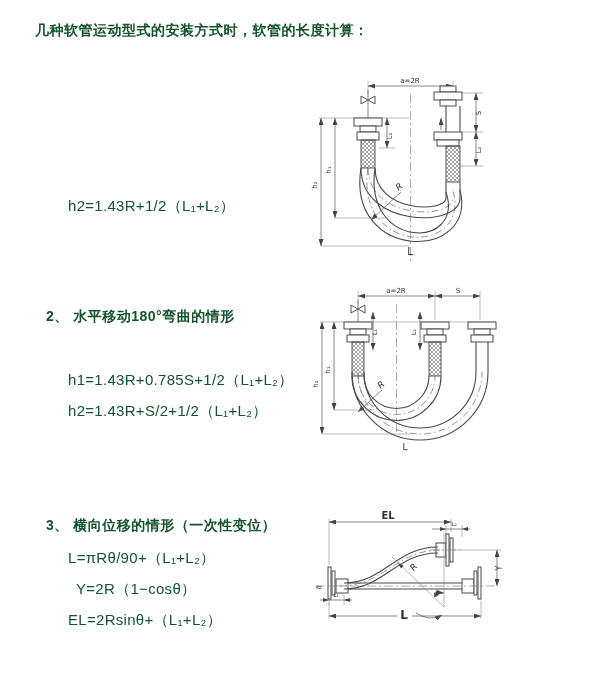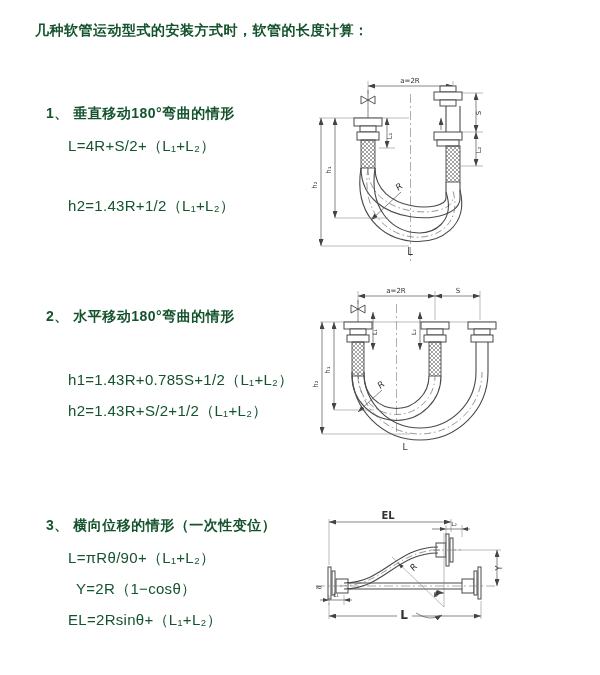--- a/index.html
+++ b/index.html
@@ -27,22 +27,20 @@
   .dimtxt{font-size:7px;}
   .arr{fill:#444;}
 </style>
 </head>
 <body>
 
 <div class="page">
 
   <div class="abs doc-title">几种软管运动型式的安装方式时，软管的长度计算：</div>
 
-  <div class="abs sec-head" id="s1h">1、 垂直移动180°弯曲的情形</div>
-  <div class="abs formula" id="s1f0">L=4R+S/2+（L₁+L₂）</div>
   <div class="abs formula" id="s1f2">h2=1.43R+1/2（L₁+L₂）</div>
 
   <div class="abs sec-head" id="s2h">2、 水平移动180°弯曲的情形</div>
   <div class="abs formula" id="s2f1">h1=1.43R+0.785S+1/2（L₁+L₂）</div>
   <div class="abs formula" id="s2f2">h2=1.43R+S/2+1/2（L₁+L₂）</div>
 
   <div class="abs sec-head" id="s3h">3、 横向位移的情形（一次性变位）</div>
   <div class="abs formula" id="s3f0">L=πRθ/90+（L₁+L₂）</div>
   <div class="abs formula" id="s3f1">Y=2R（1−cosθ）</div>
   <div class="abs formula" id="s3f2">EL=2Rsinθ+（L₁+L₂）</div>

